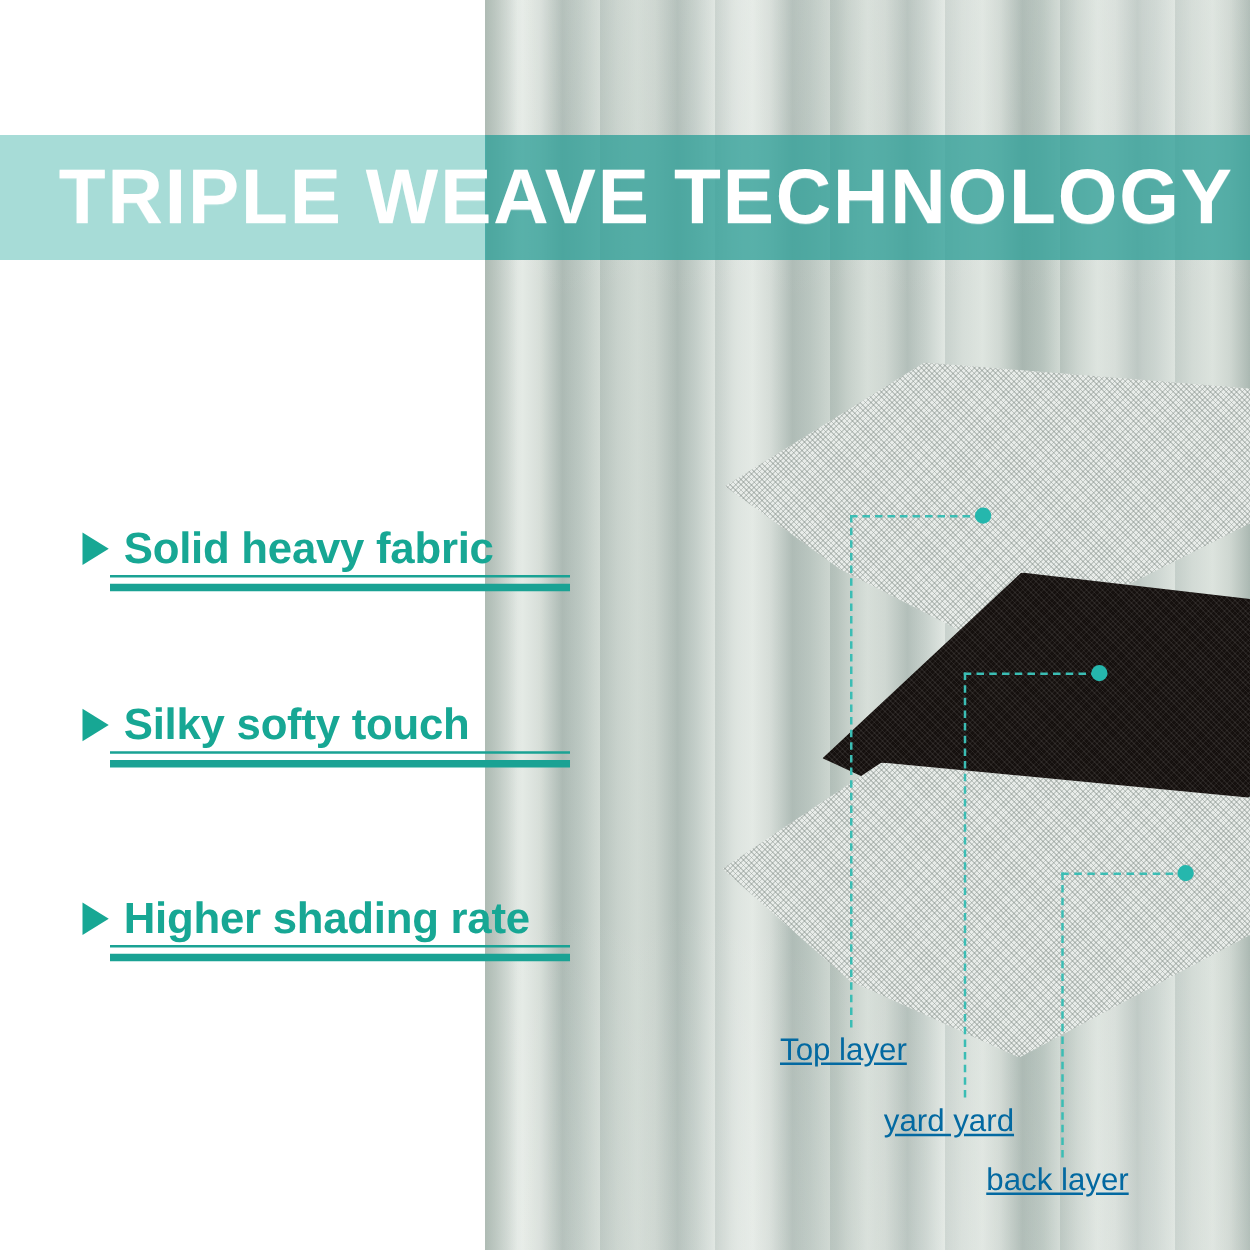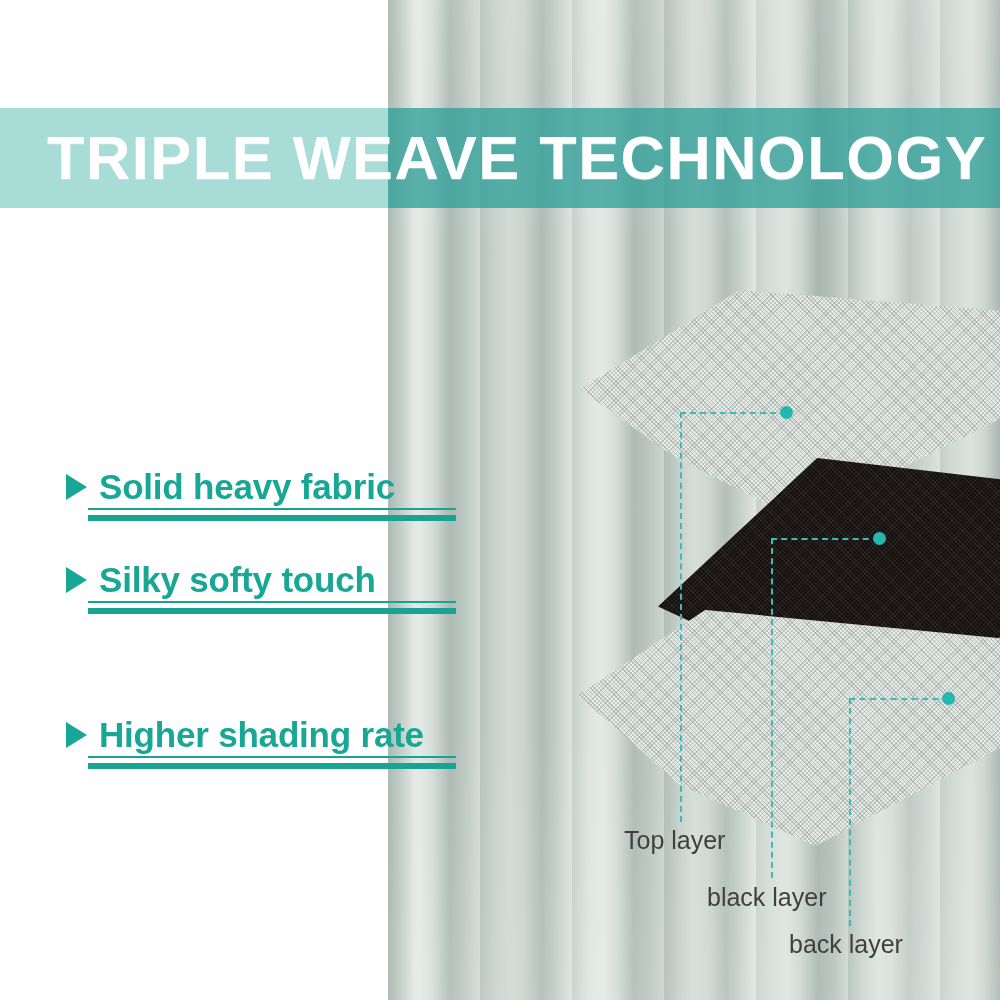--- a/index.html
+++ b/index.html
@@ -194,43 +194,44 @@
   .leader-dot {
     position: absolute;
     width: 13px; height: 13px;
     border-radius: 50%;
     background: #25b7ad;
   }
 
   
   .callout {
     position: absolute;
-    color: #404040;
+    color: #0369a1;
     font-size: 25px;
     line-height: 30px;
     white-space: nowrap;
+    text-decoration: underline;
   }
 </style>
 </head>
 <body>
 
 <div id="stage">
 
   <div class="bg-white-panel"></div>
   <div class="bg-curtain"></div>
   <div class="bg-curtain-sheen"></div>
   <div class="bg-curtain-edge"></div>
 
   <div class="banner">
     <div class="banner-fill-left"></div>
     <div class="banner-fill-right"></div>
     <div class="banner-title">TRIPLE WEAVE TECHNOLOGY</div>
   </div>
 
-  <div class="feature" style="top:418px;margin-top:48px;">
+  <div class="feature" style="top:418px;">
     <div class="feature-row">
       <div class="feature-marker"></div>
       <div class="feature-label">Solid heavy fabric</div>
     </div>
     <div class="feature-rule-thin" style="top:42px;"></div>
     <div class="feature-rule-thick" style="top:49px;"></div>
   </div>
 
   <div class="feature" style="top:559px;">
     <div class="feature-row">
@@ -262,16 +263,16 @@
 
   <div class="leader-h" style="left:771px; top:538px; width:108px;"></div>
   <div class="leader-v" style="left:771px; top:538px; height:340px;"></div>
   <div class="leader-dot" style="left:873px; top:532px;"></div>
 
   <div class="leader-h" style="left:849px; top:698px; width:100px;"></div>
   <div class="leader-v" style="left:849px; top:698px; height:228px;"></div>
   <div class="leader-dot" style="left:942px; top:692px;"></div>
 
   <div class="callout" style="left:624px; top:825px;">Top layer</div>
-  <div class="callout" style="left:707px; top:882px;">black layer</div>
+  <div class="callout" style="left:707px; top:882px;">yard yard</div>
   <div class="callout" style="left:789px; top:929px;">back layer</div>
 
 </div>
 
 </body></html>

